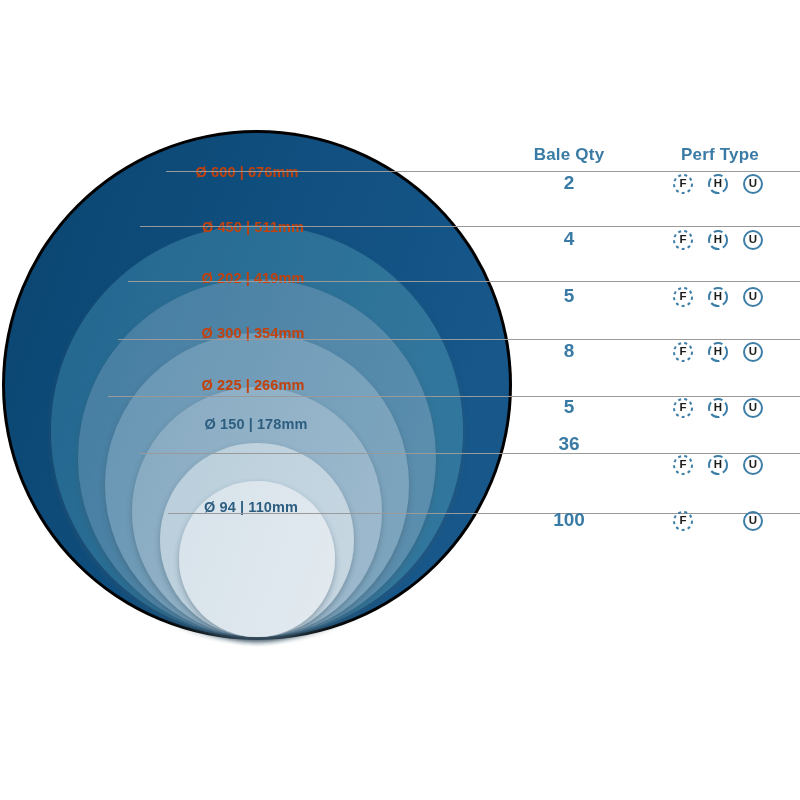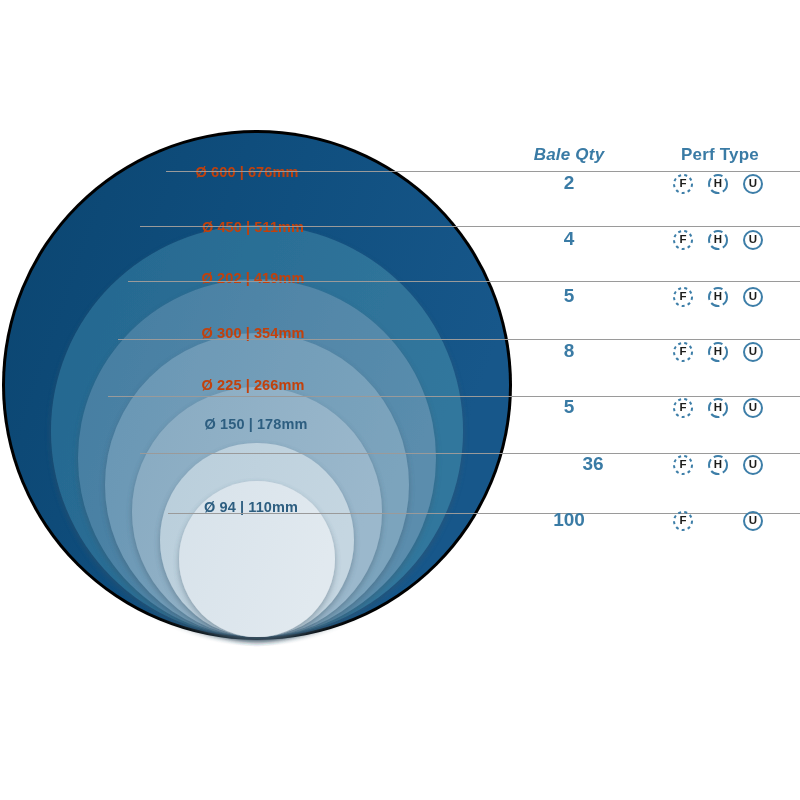--- a/index.html
+++ b/index.html
@@ -133,29 +133,29 @@
   <div class="circle-label lbl-dark" style="left:251px;top:507px;">Ø 94 | 110mm</div>
 
   <div class="connector" style="left:166px;top:171px;width:634px;"></div>
   <div class="connector" style="left:140px;top:226px;width:660px;"></div>
   <div class="connector" style="left:128px;top:281px;width:672px;"></div>
   <div class="connector" style="left:118px;top:339px;width:682px;"></div>
   <div class="connector" style="left:108px;top:396px;width:692px;"></div>
   <div class="connector" style="left:140px;top:453px;width:660px;"></div>
   <div class="connector" style="left:168px;top:513px;width:632px;"></div>
 
-  <div class="col-head" style="left:569px;top:145px;font-style:italic;">Bale Qty</div>
+  <div class="col-head" style="left:569px;top:145px;">Bale Qty</div>
   <div class="col-head" style="left:720px;top:145px;">Perf Type</div>
 
   <div class="qty" style="left:569px;top:183px;">2</div>
   <div class="qty" style="left:569px;top:239px;">4</div>
   <div class="qty" style="left:569px;top:296px;">5</div>
   <div class="qty" style="left:569px;top:351px;">8</div>
   <div class="qty" style="left:569px;top:407px;">5</div>
-  <div class="qty" style="left:569px;top:464px;margin-left:24px;">36</div>
+  <div class="qty" style="left:569px;top:444px;">36</div>
   <div class="qty" style="left:569px;top:520px;">100</div>
 
   <div class="badge" style="left:683px;top:184px;">
     <svg width="22" height="22" viewBox="0 0 22 22">
         <circle cx="11" cy="11" r="9" fill="none" stroke="#3d7ea8" stroke-width="2" stroke-dasharray="3 3.2"></circle>
       </svg>
     <span class="glyph">F</span>
   </div>
   <div class="badge" style="left:718px;top:184px;">
     <svg width="22" height="22" viewBox="0 0 22 22">

